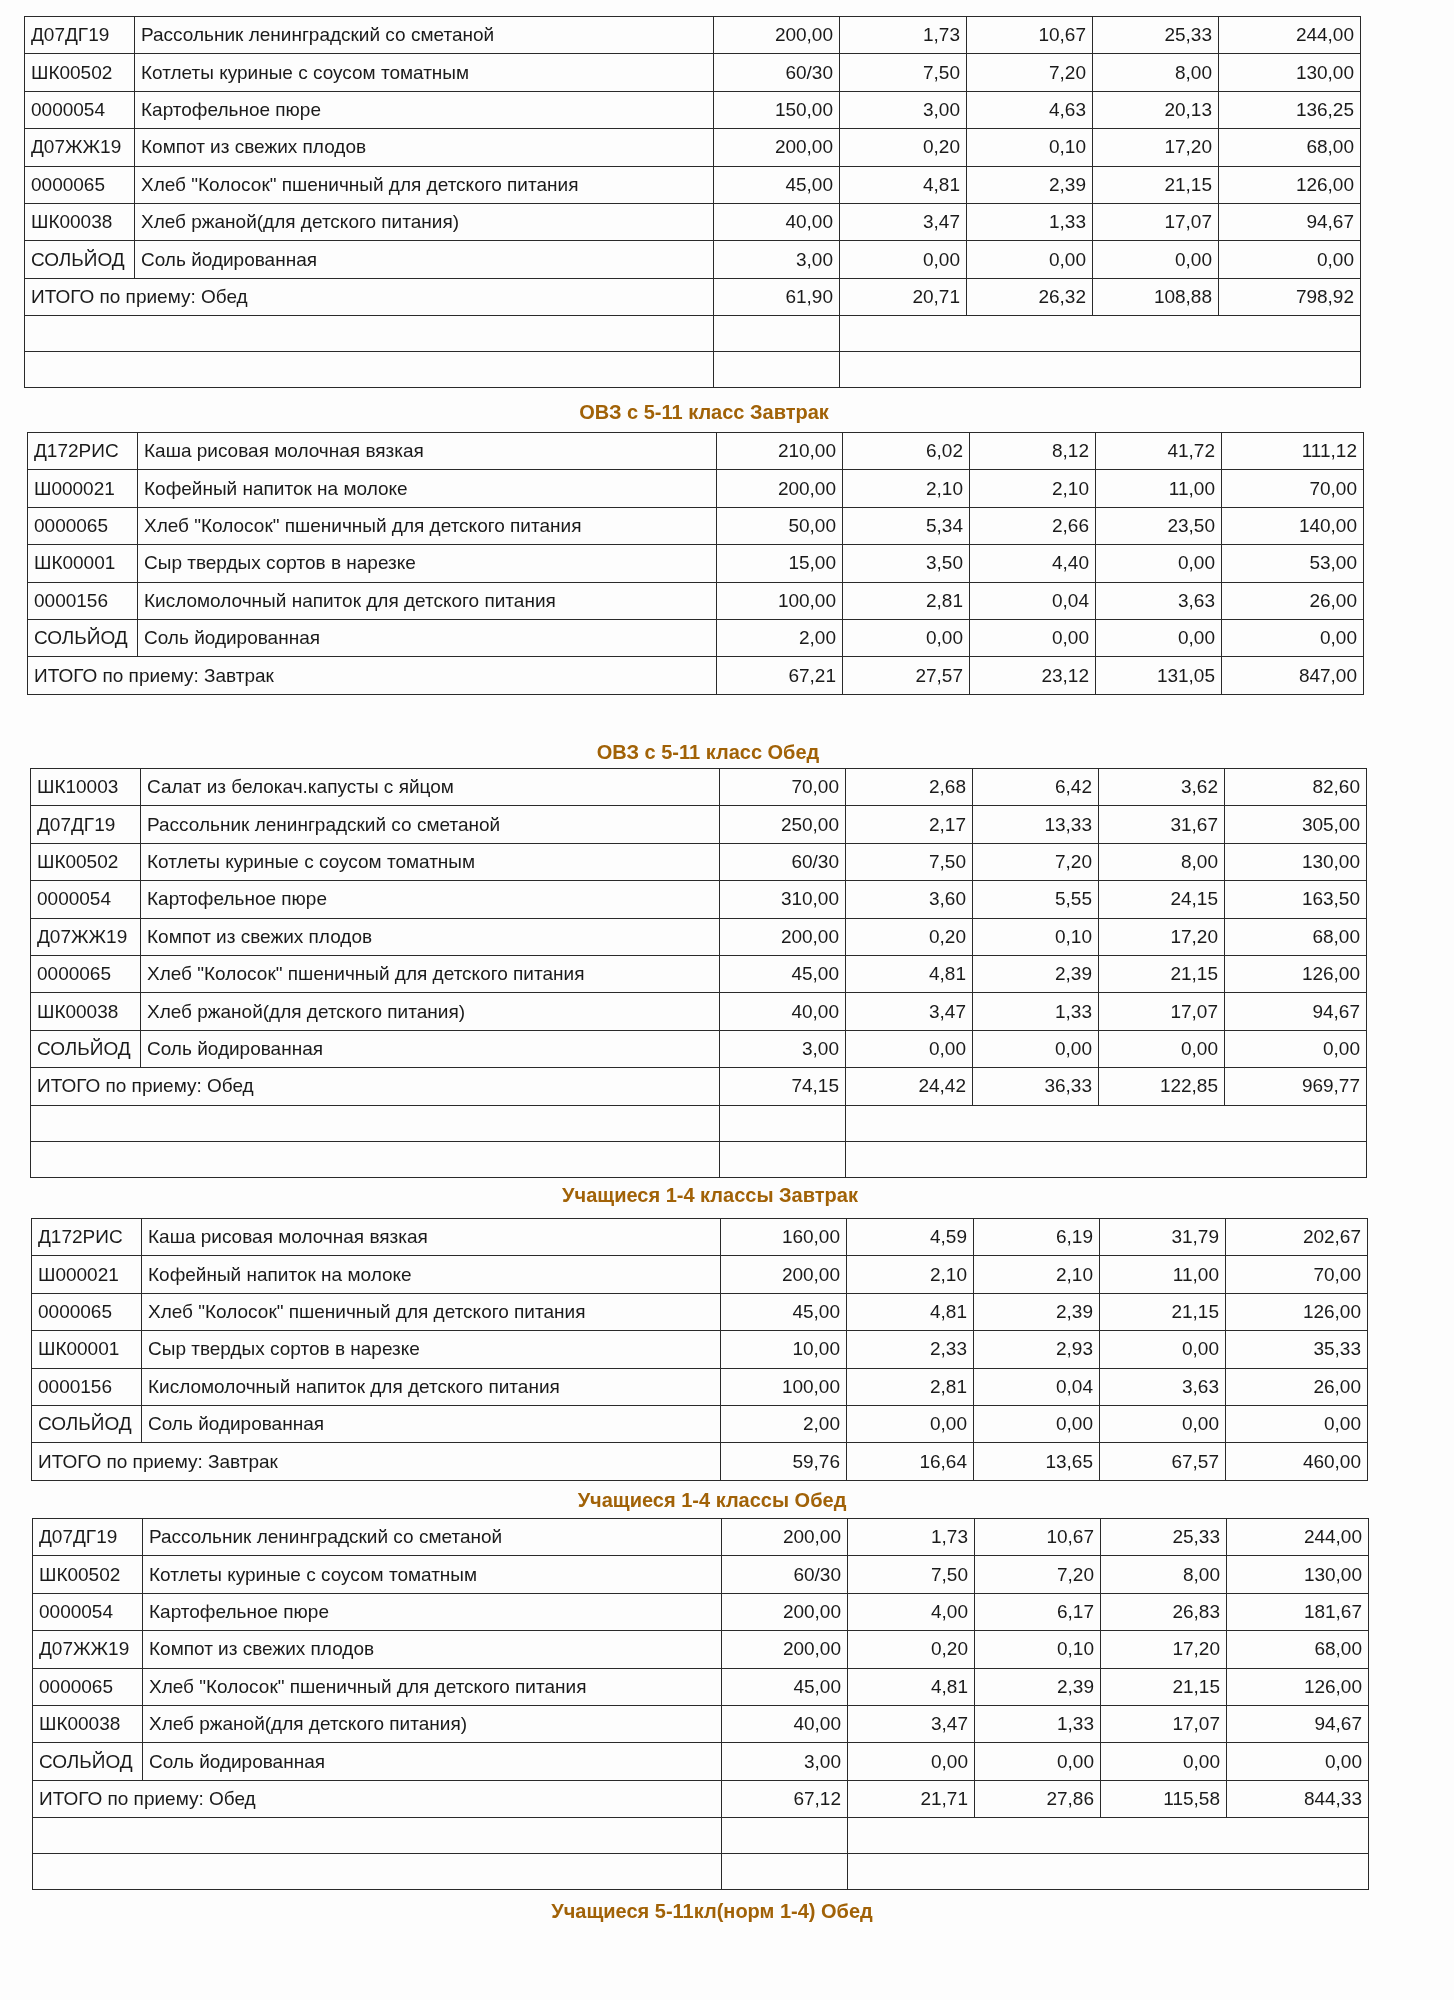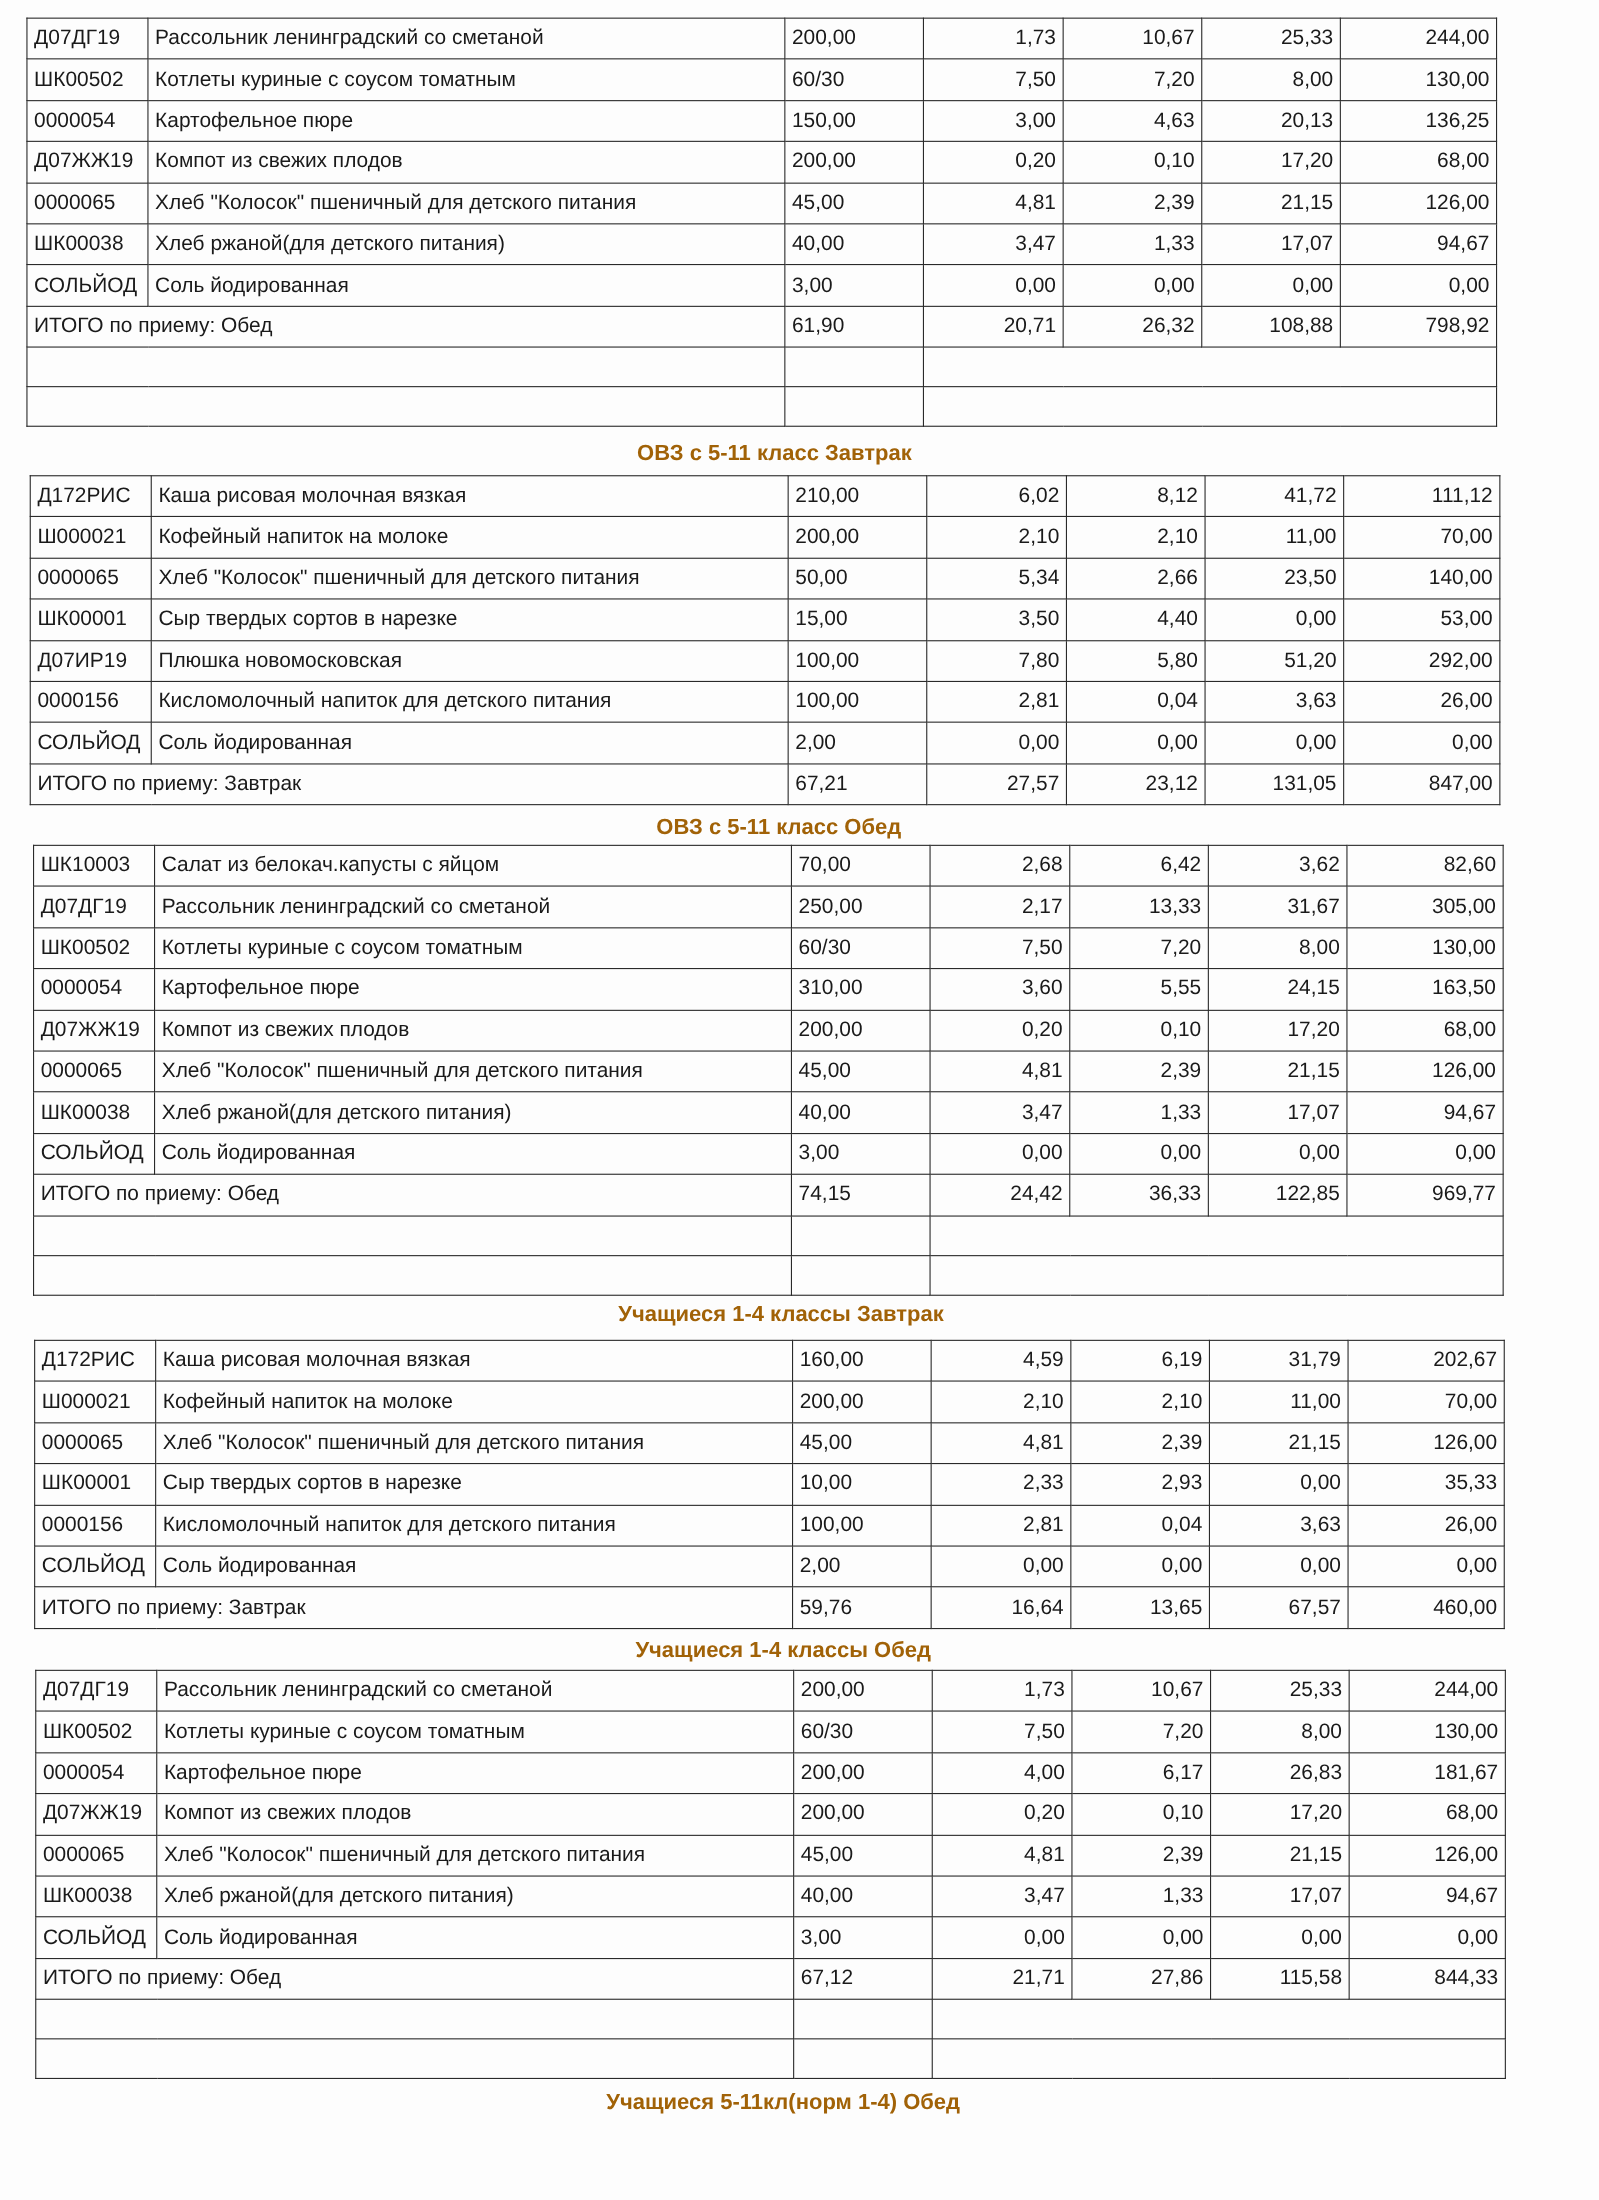--- a/index.html
+++ b/index.html
@@ -7,21 +7,21 @@
          font-family: "Liberation Sans", "DejaVu Sans", sans-serif; color: #1a1a1a; }
   .section-title { position: absolute; left: 0; width: 1400px; text-align: center;
          font-weight: bold; font-size: 20px; line-height: 24px; color: #a16207; }
   table.menu { position: absolute; border-collapse: collapse; table-layout: fixed;
          width: 1336px; font-size: 19px; }
   table.menu td { border: 1.5px solid #2a2a2a; height: 37.4px; padding: 0 6px;
          box-sizing: border-box; white-space: nowrap; overflow: hidden; vertical-align: middle; }
   col.c-code { width: 110px; } col.c-name { width: 579px; } col.c-w { width: 126px; }
   col.c-p { width: 127px; } col.c-f { width: 126px; } col.c-c { width: 126px; } col.c-k { width: 142px; }
   td.code { padding-left: 3px; padding-right: 2px; }
-  td.w { text-align: left; }
+  td.w { text-align: right; }
   td.num { text-align: right; padding-right: 4px; }
   tr.total td { font-weight: normal; }
   tr.total td.label, tr.total td.w { font-weight: normal; }
   tr.empty td { height: 36px; }
 </style>
 </head>
 <body>
 
 <table class="menu" style="left:24px; top:16px;">
   <colgroup>
@@ -160,29 +160,20 @@
   <tr>
         <td class="code">ШК00001</td>
         <td>Сыр твердых сортов в нарезке</td>
         <td class="w">15,00</td>
         <td class="num">3,50</td>
         <td class="num">4,40</td>
         <td class="num">0,00</td>
         <td class="num">53,00</td>
       </tr>
   <tr>
-        <td class="code">Д07ИР19</td>
-        <td>Плюшка новомосковская</td>
-        <td class="w">100,00</td>
-        <td class="num">7,80</td>
-        <td class="num">5,80</td>
-        <td class="num">51,20</td>
-        <td class="num">292,00</td>
-      </tr>
-  <tr>
         <td class="code">0000156</td>
         <td>Кисломолочный напиток для детского питания</td>
         <td class="w">100,00</td>
         <td class="num">2,81</td>
         <td class="num">0,04</td>
         <td class="num">3,63</td>
         <td class="num">26,00</td>
       </tr>
   <tr>
         <td class="code">СОЛЬЙОД</td>

